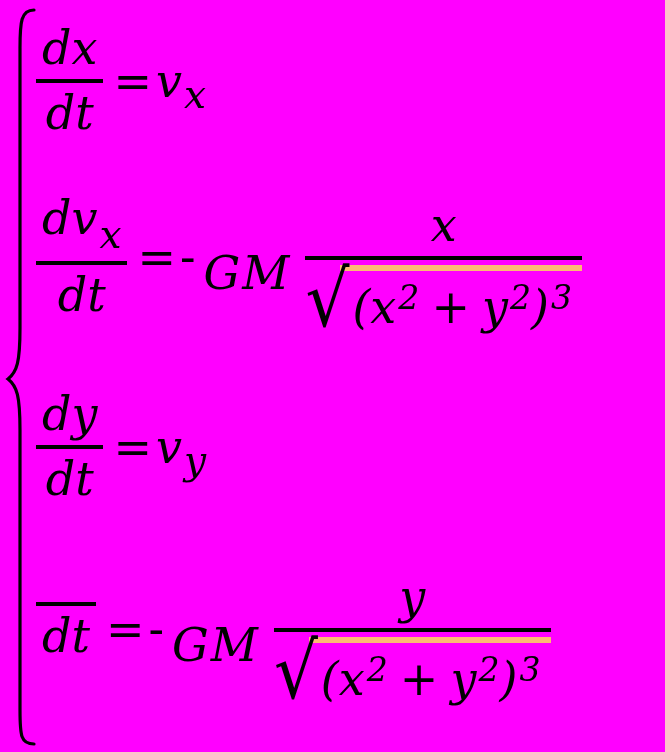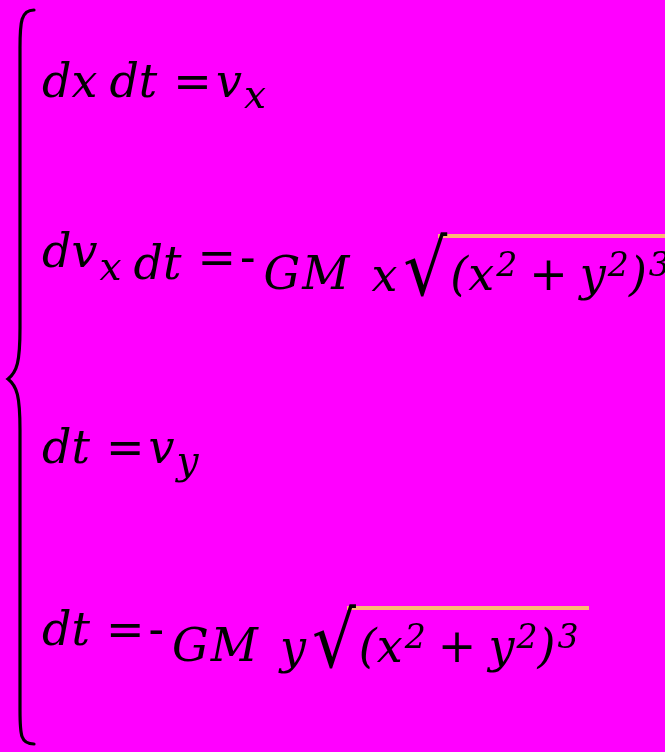--- a/index.html
+++ b/index.html
@@ -14,42 +14,42 @@
     overflow:hidden;
   }
   .brace-wrap { position:absolute; left:4px; top:6px; }
   .eq-row {
     position:absolute;
     display:flex;
     align-items:center;
     font-size:46px;
     white-space:nowrap;
   }
-  .frac { display:flex; flex-direction:row; align-items:flex-end; }
+  .frac { display:flex; flex-direction:column; align-items:center; }
   .num, .den { padding:0 6px; line-height:1.1; }
   .num.with-sub { padding-bottom:12px; }
   .fbar { align-self:stretch; border-top:4px solid #000; margin:5px 0; height:0; }
   .rel { font-style:normal; margin:0 2px 0 10px; }
   .minus { font-style:normal; margin:0 8px 0 2px; }
   .coeff { margin-right:14px; letter-spacing:2px;margin-top:32px; }
   .vvar { margin-left:2px; }
   .sub { font-size:0.85em; position:relative; top:0.35em; margin-left:2px; }
   .sup { font-size:0.72em; position:relative; top:-0.42em; margin-left:2px; }
   .bigfrac { padding-top:20px; }
   .sqrt { display:flex; align-items:flex-start; }
   .radical {
     font-style:normal;
     font-size:1.5em;
     line-height:1;
     margin:-4px -9px 0 0;
     transform:scaleY(1.12);
     transform-origin:top;
   }
   .radicand {
-    border-top:4px solid #fdba74;
+    border-top:6px solid #fdba74;
     padding:10px 10px 0 12px;
     line-height:1.15;
   }
   .plus { font-style:normal; margin:0 12px; }
 </style>
 </head>
 <body>
 
 <div class="canvas">
 
@@ -88,20 +88,21 @@
         <span class="radical">√</span>
         <span class="radicand">
           <span>(</span><span>x</span><span class="sup">2</span><span class="plus">+</span><span>y</span><span class="sup">2</span><span>)</span><span class="sup">3</span>
         </span>
       </div>
     </div>
   </div>
 
   <div class="eq-row" style="top:388px; left:36px; height:118px;">
     <div class="frac">
+      <div class="num">dy</div>
       <div class="fbar"></div>
       <div class="den">dt</div>
     </div>
     <span class="rel">=</span>
     <span class="vvar">v</span>
     <span class="sub">y</span>
   </div>
 
   <div class="eq-row" style="top:540px; left:36px; height:178px;">
     <div class="frac">

